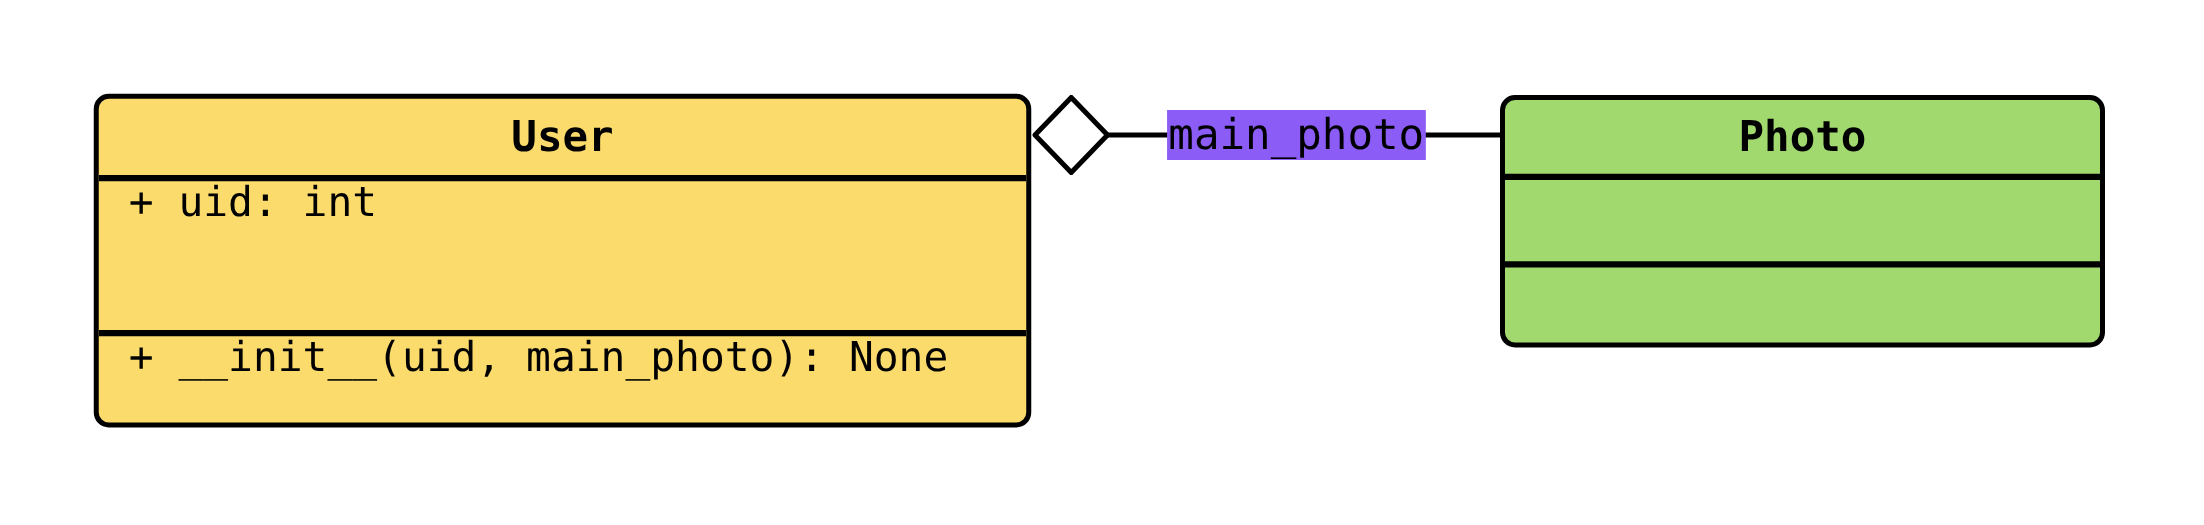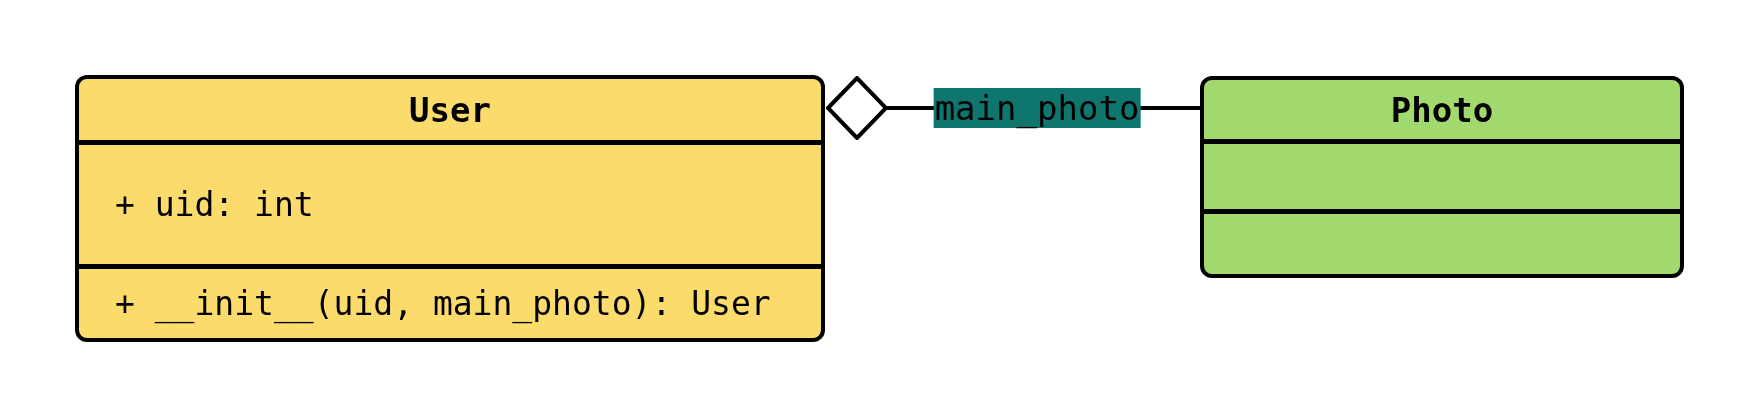--- a/index.html
+++ b/index.html
@@ -26,54 +26,54 @@
   .title-row {
     display: flex;
     align-items: center;
     justify-content: center;
     font-weight: bold;
     font-size: 34px;
   }
   .text-compartment {
     display: flex;
     flex-direction: column;
-    justify-content: center;
-    padding-left: 36px;
+    justify-content: flex-start;
+    padding-left: 24px;
     font-size: 33px;
     line-height: 33px;
   }
   .member-row { white-space: pre; }
   .member-row b { font-weight: bold; }
   .rel-line {
     position: absolute;
     background: #000000;
   }
   .rel-label {
     position: absolute;
     transform: translate(-50%, -50%);
     font-size: 34px;
     line-height: 40px;
-    background: #0f766e;
+    background: #8b5cf6;
     padding: 0 1px;
     white-space: pre;
   }
   .diamond-svg { position: absolute; }
 </style>
 </head>
 <body>
 
 <div class="canvas">
 
   <div class="class-box" style="left: 75px; top: 75px; width: 750px; height: 267px; background: rgb(252, 219, 109);">
     <div class="compartment title-row" style="height:61px; flex:0 0 61px;">User</div>
     <div class="compartment divided text-compartment" style="height:124px; flex:0 0 124px;">
       <div class="member-row"><span>+ uid: int</span><b></b></div>
     </div>
     <div class="compartment divided text-compartment" style="flex:1 1 auto;">
-      <div class="member-row"><span>+ __init__(uid, main_photo): User</span><b></b></div>
+      <div class="member-row"><span>+ __init__(uid, main_photo): None</span><b></b></div>
     </div>
   </div>
 
   <svg class="diamond-svg" style="left:826px; top:76px;" width="62" height="64" viewBox="0 0 62 64">
     <polygon points="2,32 31,2 60,32 31,62" fill="#FFFFFF" stroke="#000000" stroke-width="4"></polygon>
   </svg>
 
   <div class="rel-line" style="left:886px; top:106px; width:314px; height:4px;"></div>
 
   <div class="rel-label" style="left:1037px; top:108px;">main_photo</div>

